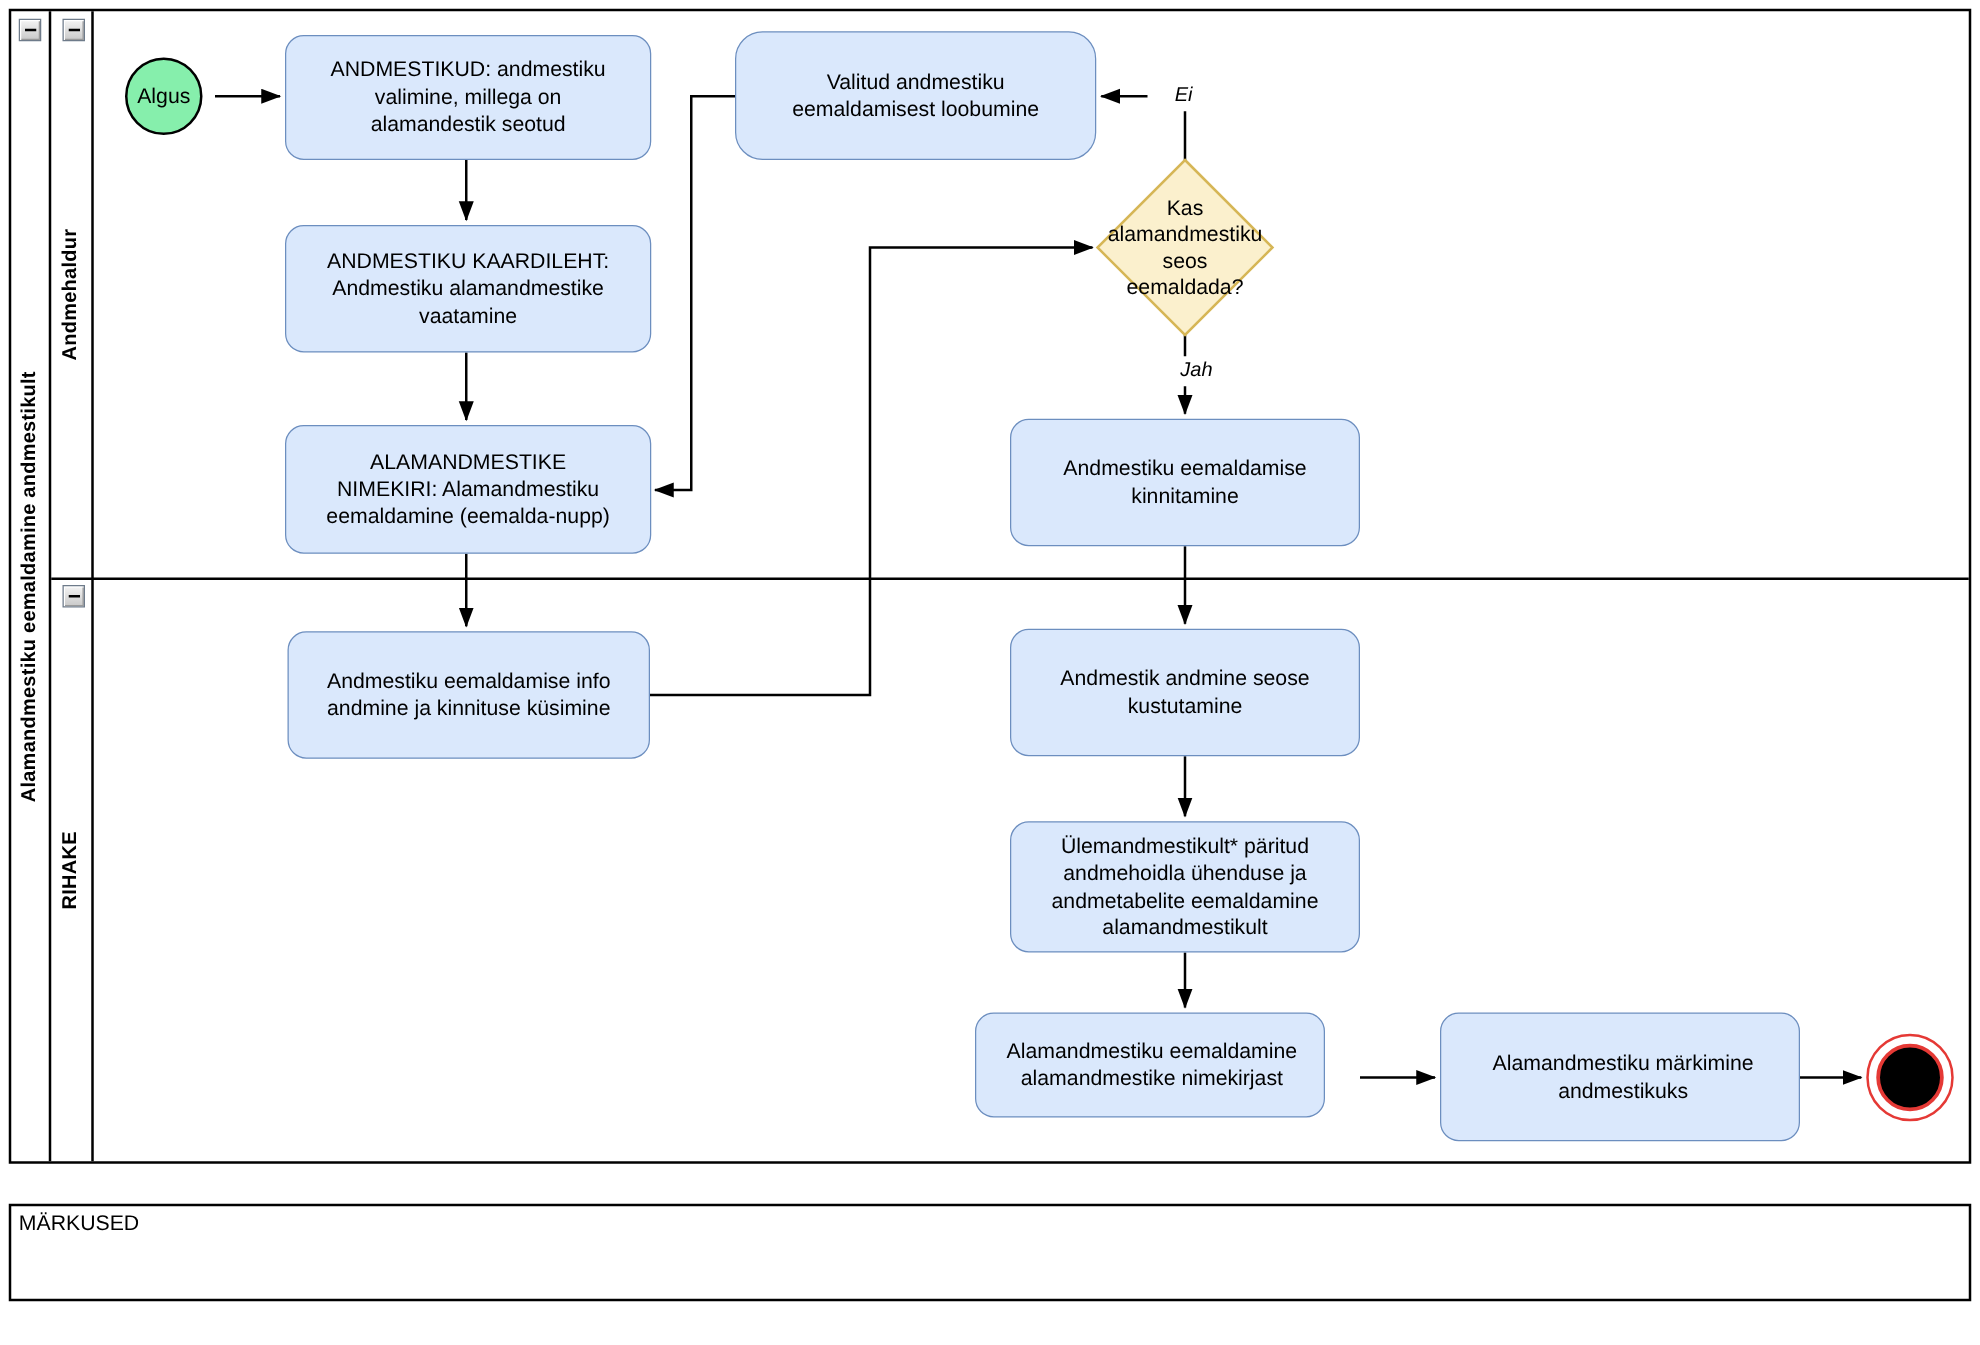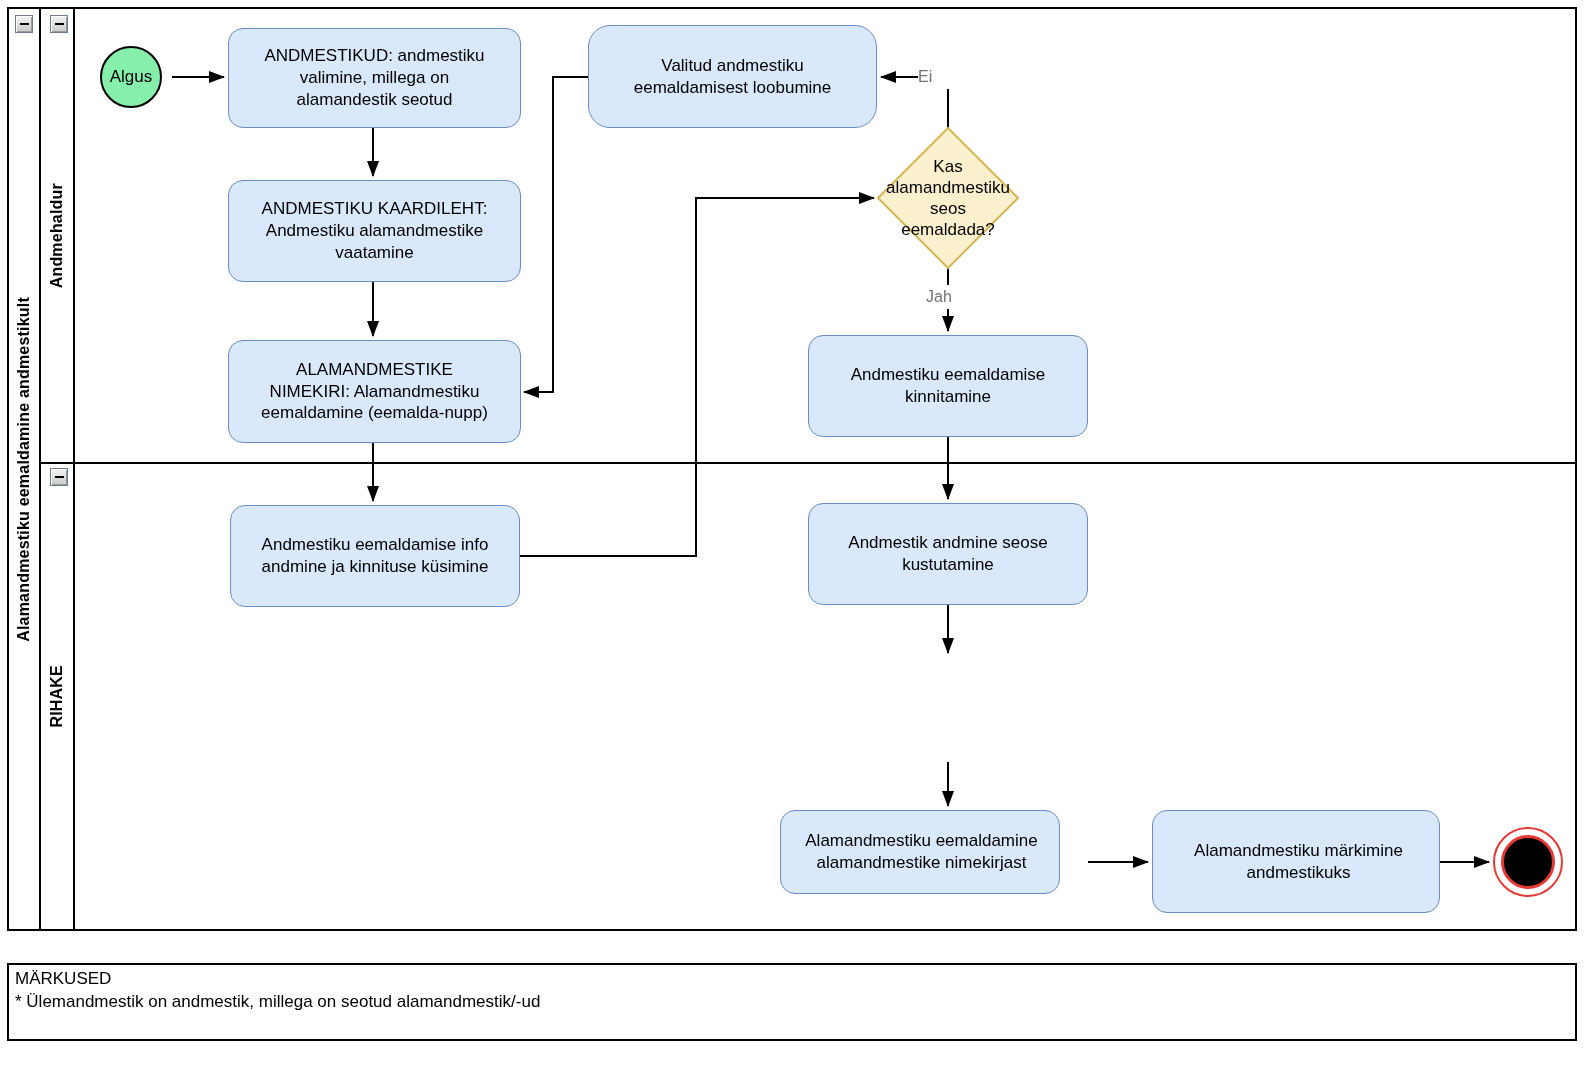--- a/index.html
+++ b/index.html
@@ -38,21 +38,21 @@
   #node-g{left:808px;top:503px;width:280px;height:102px;}
   #node-h{left:808px;top:657px;width:280px;height:105px;}
   #node-i{left:780px;top:810px;width:280px;height:84px;padding-left:13px;}
   #node-j{left:1152px;top:810px;width:288px;height:103px;padding-left:15px;}
 
   .start-event{position:absolute;left:100px;top:46px;width:62px;height:62px;box-sizing:border-box;border:2px solid #000;border-radius:50%;background:#86efac;display:flex;align-items:center;justify-content:center;font-size:17px;color:#000;}
   .gateway-label{position:absolute;left:873px;top:143px;width:150px;height:110px;display:flex;align-items:center;justify-content:center;text-align:center;font-size:17px;line-height:1.25;white-space:pre-line;color:#000;}
   .end-event{position:absolute;left:1493px;top:827px;width:70px;height:70px;box-sizing:border-box;border:2px solid #e53935;border-radius:50%;display:flex;align-items:center;justify-content:center;background:#fff;}
   .end-event-core{width:54px;height:54px;box-sizing:border-box;background:#000;border:3px solid #e53935;border-radius:50%;}
 
-  .edge-label{position:absolute;background:#fff;font-size:16px;line-height:24px;text-align:left;color:#737373;}
+  .edge-label{position:absolute;background:#fff;font-size:16px;line-height:24px;text-align:right;color:#000000;font-style:italic;}
   #label-ei{left:918px;top:65px;width:36px;height:24px;}
   #label-jah{left:926px;top:285px;width:44px;height:24px;}
 
   
   .notes-box{position:absolute;left:7px;top:963px;width:1570px;height:78px;border:2px solid #000;box-sizing:border-box;background:#fff;padding:3px 6px;font-size:17px;line-height:1.35;color:#000;}
   .notes-box div{white-space:pre-line;}
 </style>
 </head>
 <body>
 
@@ -116,35 +116,38 @@
 NIMEKIRI: Alamandmestiku
 eemaldamine (eemalda-nupp)</div>
   <div id="node-d" class="task">Valitud andmestiku
 eemaldamisest loobumine</div>
   <div id="node-e" class="task">Andmestiku eemaldamise
 kinnitamine</div>
   <div id="node-f" class="task">Andmestiku eemaldamise info
 andmine ja kinnituse küsimine</div>
   <div id="node-g" class="task">Andmestik andmine seose
 kustutamine</div>
+  <div id="node-h" class="task">Ülemandmestikult* päritud
+andmehoidla ühenduse ja
+andmetabelite eemaldamine
+alamandmestikult</div>
   <div id="node-i" class="task">Alamandmestiku eemaldamine
 alamandmestike nimekirjast</div>
   <div id="node-j" class="task">Alamandmestiku märkimine
 andmestikuks</div>
 
   <div class="gateway-label">Kas
 alamandmestiku
 seos
 eemaldada?</div>
 
   <div class="end-event">
     <div class="end-event-core"></div>
   </div>
 
   <div id="label-ei" class="edge-label">Ei</div>
   <div id="label-jah" class="edge-label">Jah</div>
 
   <div class="notes-box">
     <div>MÄRKUSED</div>
-    <div>* Ülemandmestik on andmestik, millega on seotud alamandmestik/-ud</div>
   </div>
 
 </div>
 
 </body></html>

